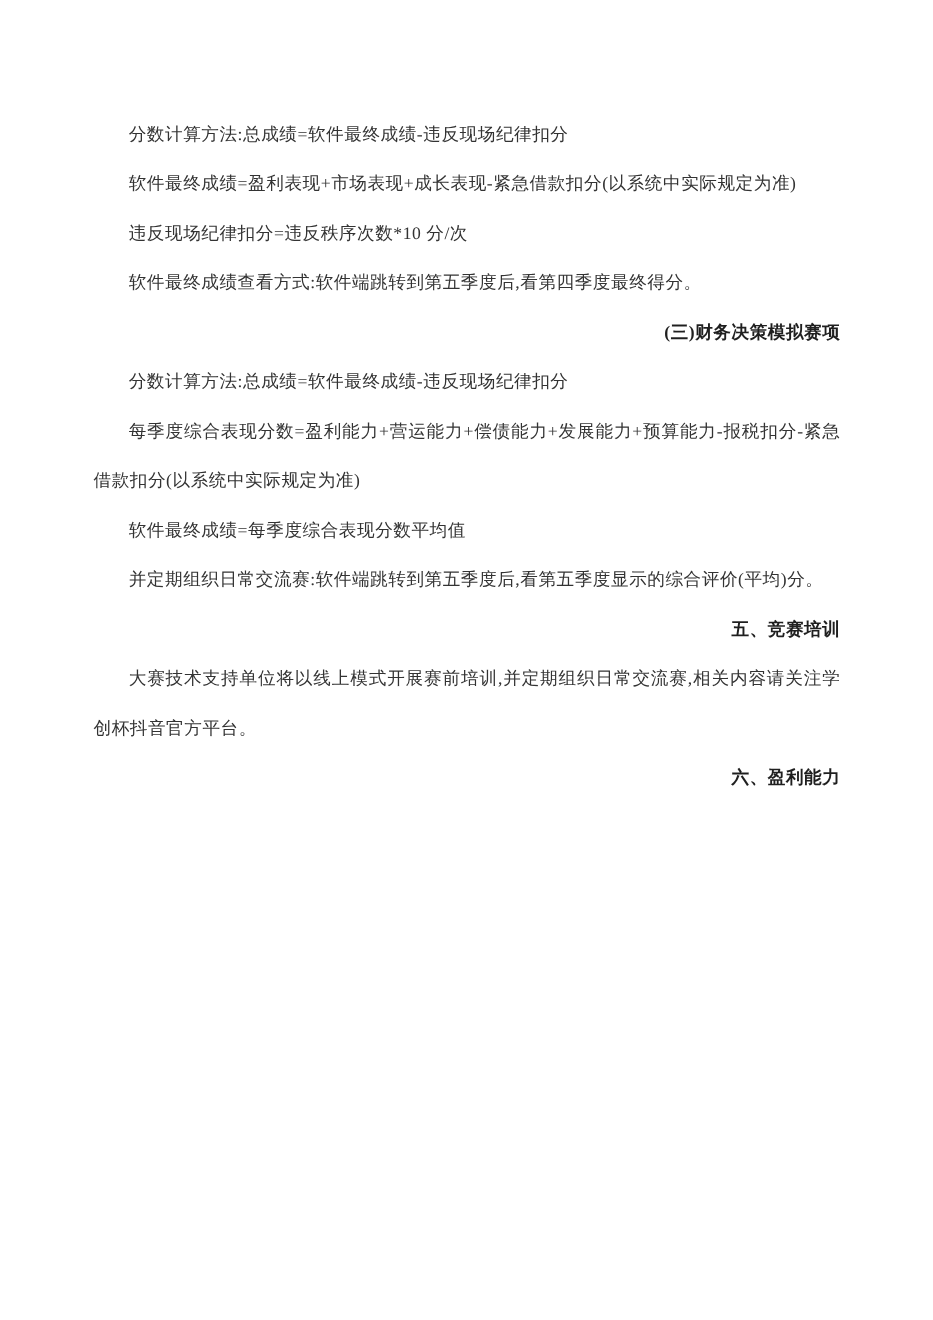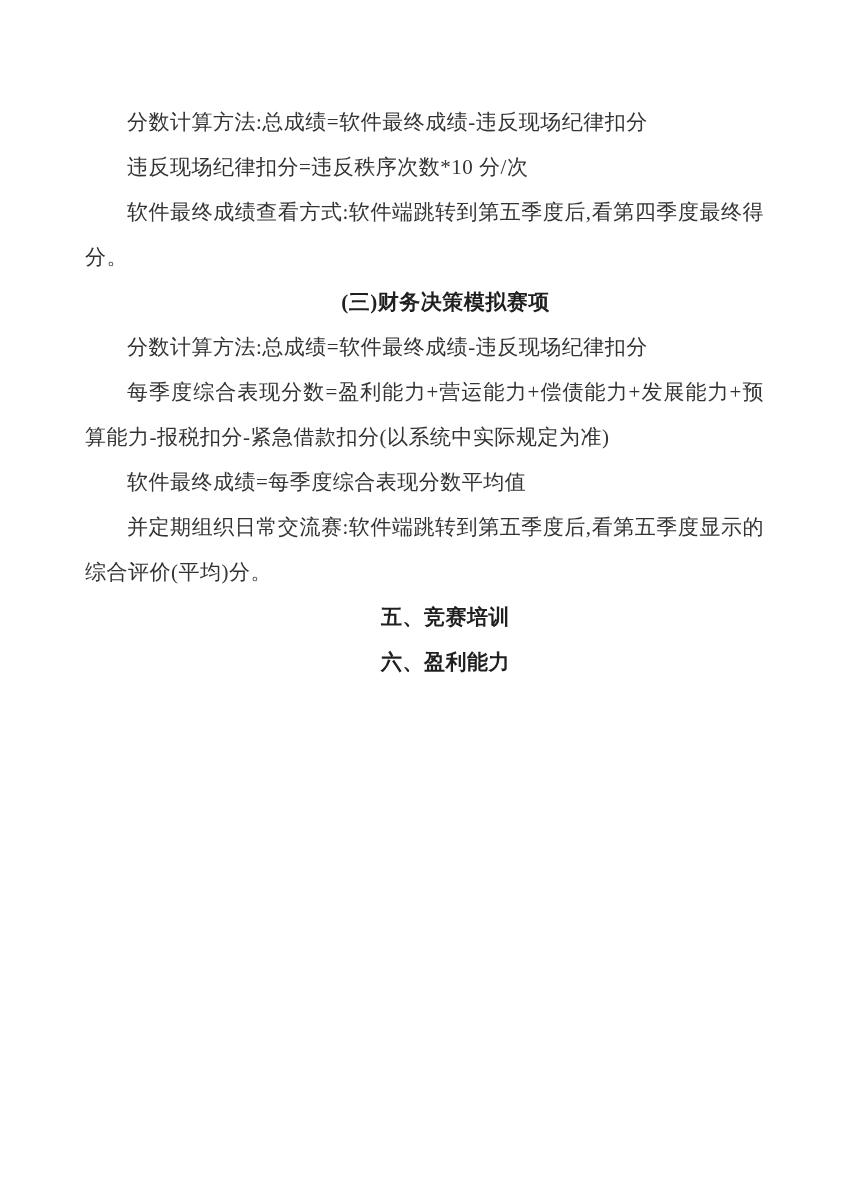--- a/index.html
+++ b/index.html
@@ -17,44 +17,46 @@
   }
   .doc-body {
     position: absolute;
     top: 100px;
     left: 85px;
     width: 679px;
   }
   .para {
     margin: 0;
     padding: 0;
-    font-size: 21px;
+    font-size: 16px;
     line-height: 45px;
     letter-spacing: 0.5px;
     color: #333333;
     text-indent: 2em;
     text-align: justify;
     word-break: break-all;
     font-weight: 400;
   }
   .para.heading {
     font-weight: 700;
     color: #1f1f1f;
-    text-align: center;
+    text-align: right;
   }
 </style>
 </head>
 <body>
 
 <div class="page">
   <div class="doc-body">
       <p class="para body">分数计算方法:总成绩=软件最终成绩-违反现场纪律扣分</p>
+      <p class="para body">软件最终成绩=盈利表现+市场表现+成长表现-紧急借款扣分(以系统中实际规定为准)</p>
       <p class="para body">违反现场纪律扣分=违反秩序次数*10 分/次</p>
       <p class="para body">软件最终成绩查看方式:软件端跳转到第五季度后,看第四季度最终得分。</p>
       <p class="para heading">(三)财务决策模拟赛项</p>
       <p class="para body">分数计算方法:总成绩=软件最终成绩-违反现场纪律扣分</p>
       <p class="para body">每季度综合表现分数=盈利能力+营运能力+偿债能力+发展能力+预算能力-报税扣分-紧急借款扣分(以系统中实际规定为准)</p>
       <p class="para body">软件最终成绩=每季度综合表现分数平均值</p>
       <p class="para body">并定期组织日常交流赛:软件端跳转到第五季度后,看第五季度显示的综合评价(平均)分。</p>
       <p class="para heading">五、竞赛培训</p>
+      <p class="para body">大赛技术支持单位将以线上模式开展赛前培训,并定期组织日常交流赛,相关内容请关注学创杯抖音官方平台。</p>
       <p class="para heading">六、盈利能力</p>
     </div>
 </div>
 
 </body></html>

